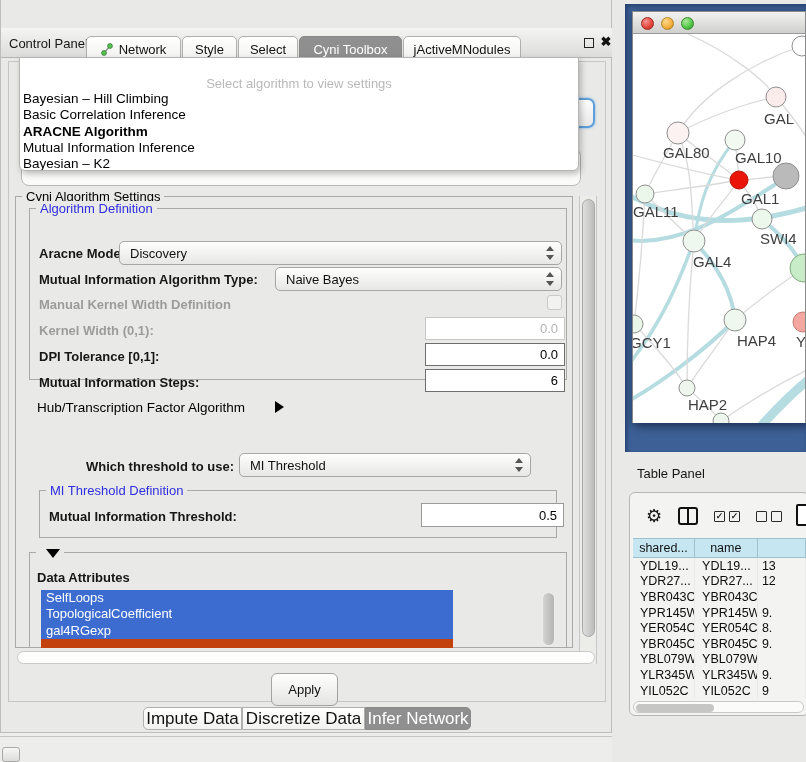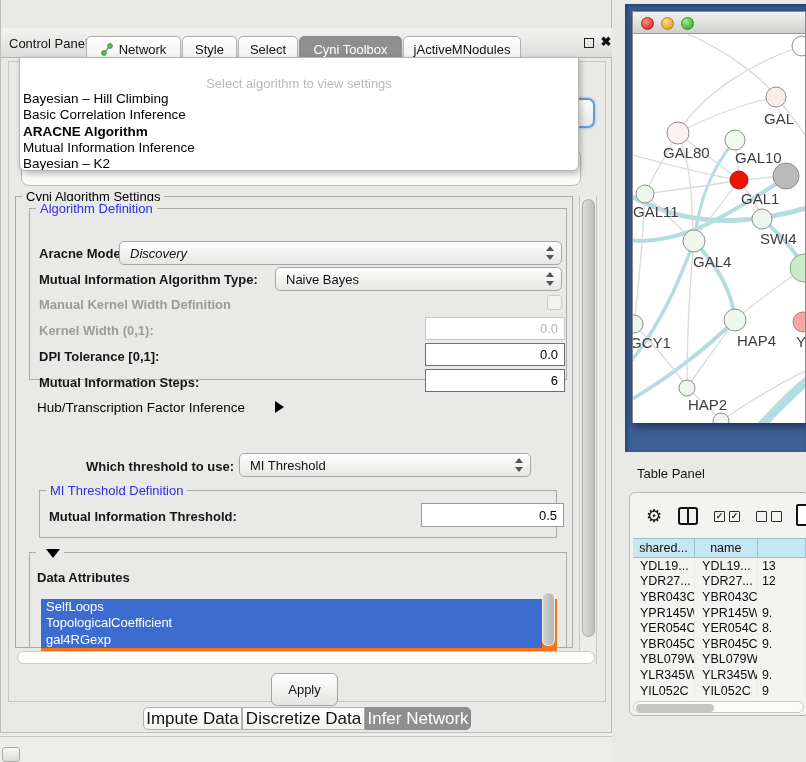--- a/index.html
+++ b/index.html
@@ -64,21 +64,21 @@
   .tinput.dis { border:1px solid #c8c8c6; color:#b3b3b1; }
 
   .checkbox { width:15px; height:15px; border:1px solid #c9c9c7; border-radius:3px; background:#f2f2f0; }
 
   .arrow-right { width:0; height:0; border-top:6px solid transparent; border-bottom:6px solid transparent;
     border-left:9px solid #000; }
   .arrow-down { display:inline-block; width:0; height:0; border-left:7px solid transparent;
     border-right:7px solid transparent; border-top:9px solid #000; vertical-align:middle; margin-left:6px; }
 
   
-  #attr-list { left:40px; top:590px; width:516px; height:58px; background:#f97316; overflow:hidden;margin-top:9px; }
+  #attr-list { left:40px; top:590px; width:412px; height:58px; background:#c2410c; overflow:hidden; }
   .attr-item { color:#fff; font-size:13px; line-height:16.4px; padding-left:5px; width:501px; }
   
   #attr-vsb { left:541px; top:592px; width:13px; height:54px; background:#ededeb; border-radius:6px; }
   #attr-vsb-thumb { left:1px; top:1px; width:11px; height:52px; background:linear-gradient(90deg,#d2d2d0,#b5b5b3); border-radius:6px; }
 
   
   #cp-vsb { left:578px; top:196px; width:18px; height:468px; background:#ecece9; border-left:1px solid #c6c6c4; border-right:1px solid #c6c6c4; }
   #cp-vsb-thumb { left:2px; top:3px; width:13px; height:438px; border-radius:7px;
     background:linear-gradient(90deg,#dededc,#bcbcba); border:1px solid #a9a9a7; }
   #cp-hsb { left:16px; top:651px; width:578px; height:13px; background:#fdfdfb; border:1px solid #c9c9c7; border-radius:7px; }
@@ -181,40 +181,40 @@
     </div>
 
     <div class="abs group" style="left:14px; top:196px; width:558px; height:452px;">
       <span class="group-label">Cyni Algorithm Settings</span>
     </div>
 
     <div class="abs group" style="left:28px; top:208px; width:538px; height:172px;">
       <span class="group-label blue">Algorithm Definition</span>
     </div>
     <span class="abs flabel" style="left:38px; top:246px;">Aracne Mode:</span>
-    <div class="abs combo" style="left:118px; top:241px; width:443px; height:24px;font-style:italic;">
+    <div class="abs combo" style="left:118px; top:241px; width:443px; height:24px;">
       <span>Discovery</span>
       <span class="stepper"></span>
     </div>
     <span class="abs flabel" style="left:38px; top:272px;">Mutual Information Algorithm Type:</span>
     <div class="abs combo" style="left:274px; top:267px; width:287px; height:24px;">
       <span>Naive Bayes</span>
       <span class="stepper"></span>
     </div>
     <span class="abs flabel dis" style="left:38px; top:297px;">Manual Kernel Width Definition</span>
     <div class="abs checkbox" style="left:546px; top:295px;"></div>
     <span class="abs flabel dis" style="left:38px; top:323px;">Kernel Width (0,1):</span>
     <input class="abs tinput dis" style="left: 424px; top: 317px; width: 140px; height: 23px;" readonly="" value="0.0">
     <span class="abs flabel" style="left:38px; top:349px;">DPI Tolerance [0,1]:</span>
     <input class="abs tinput" style="left: 424px; top: 343px; width: 140px; height: 23px;" readonly="" value="0.0">
     <span class="abs flabel" style="left:38px; top:375px;">Mutual Information Steps:</span>
     <input class="abs tinput" style="left: 424px; top: 369px; width: 140px; height: 23px;" readonly="" value="6">
 
     <span class="abs" style="left:36px; top:400px; font-size:13.5px; color:#000;">
-      <span>Hub/Transcription Factor Inference</span>
+      <span>Hub/Transcription Factor Algorithm</span>
     </span>
     <span class="abs arrow-right" style="left:274px; top:401px;"></span>
 
     <span class="abs flabel" style="left:85px; top:459px;">Which threshold to use:</span>
     <div class="abs combo" style="left:238px; top:453px; width:292px; height:24px;">
       <span>MI Threshold</span>
       <span class="stepper"></span>
     </div>
     <div class="abs group" style="left:38px; top:490px; width:518px; height:48px;">
       <span class="group-label blue">MI Threshold Definition</span>

